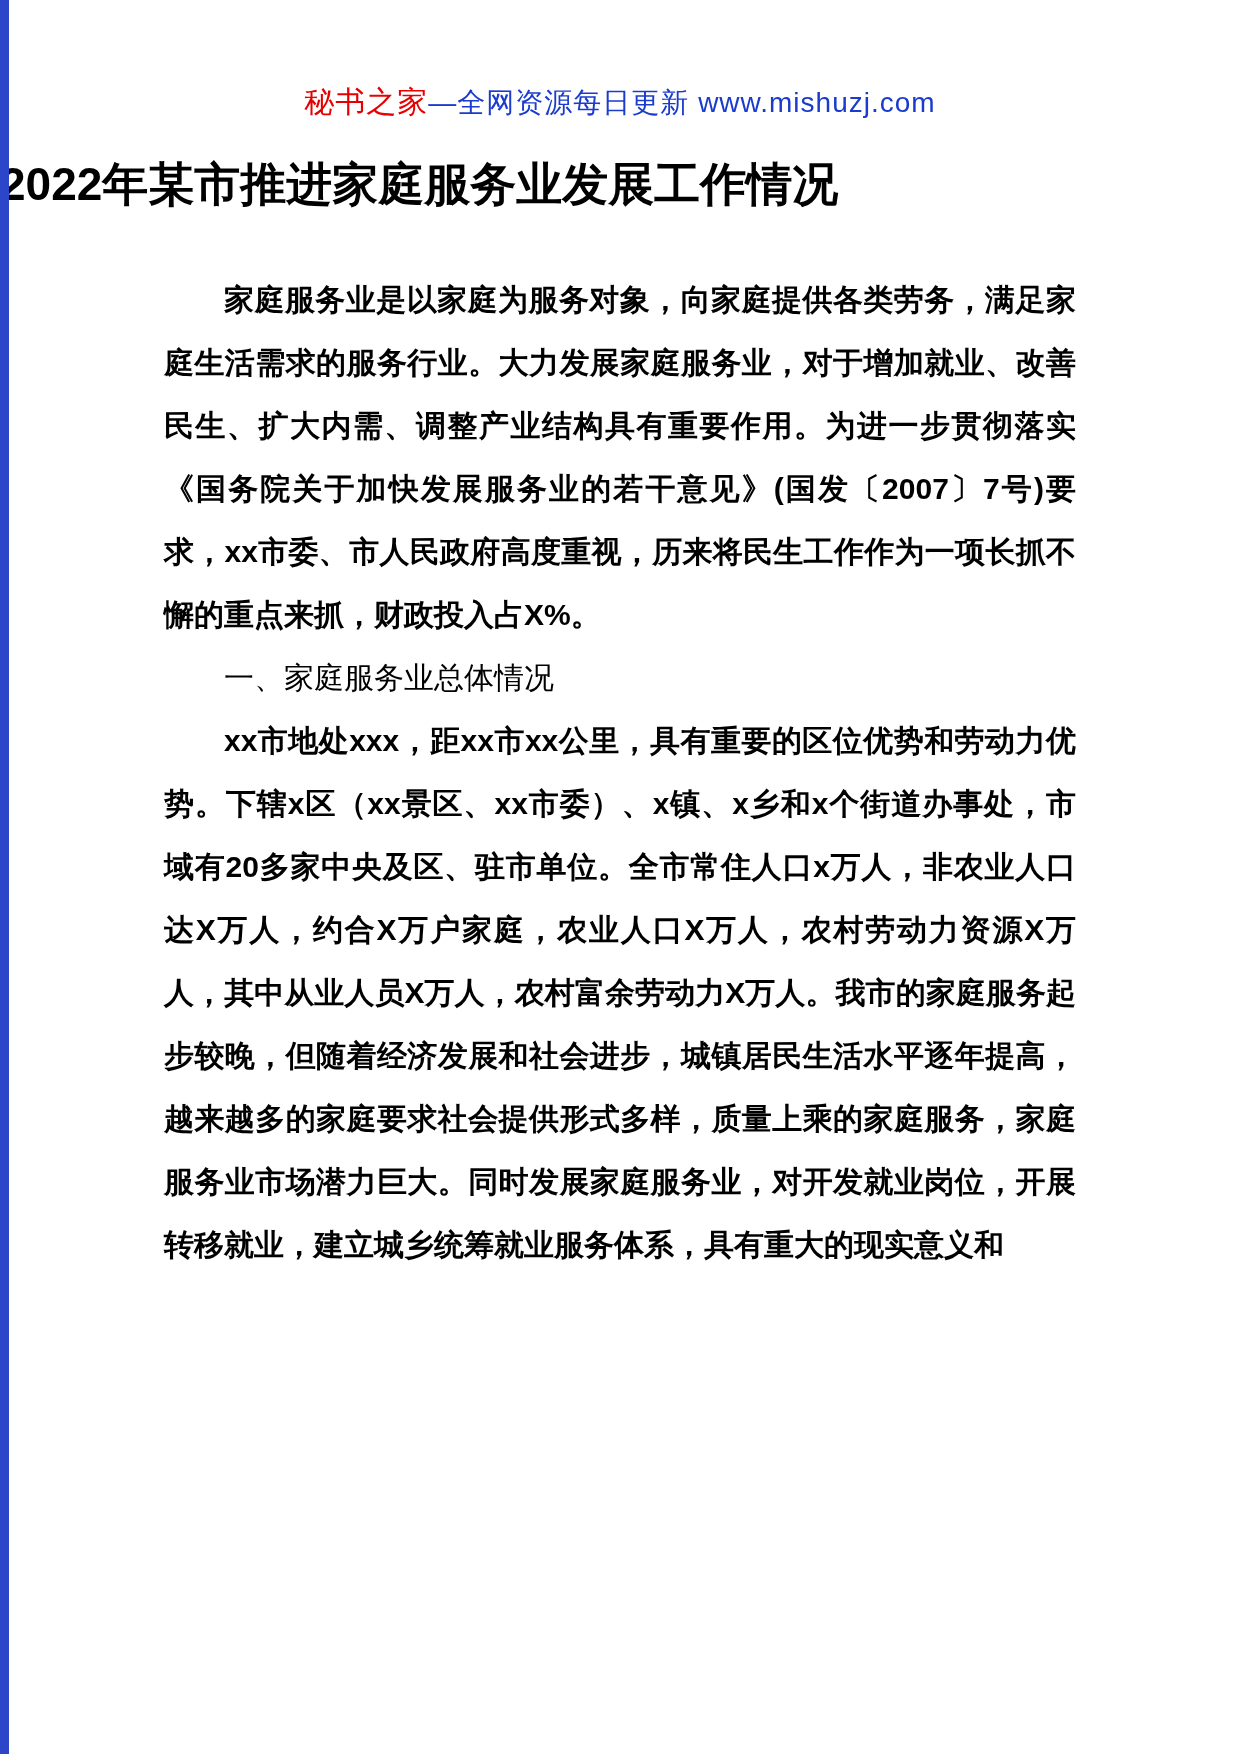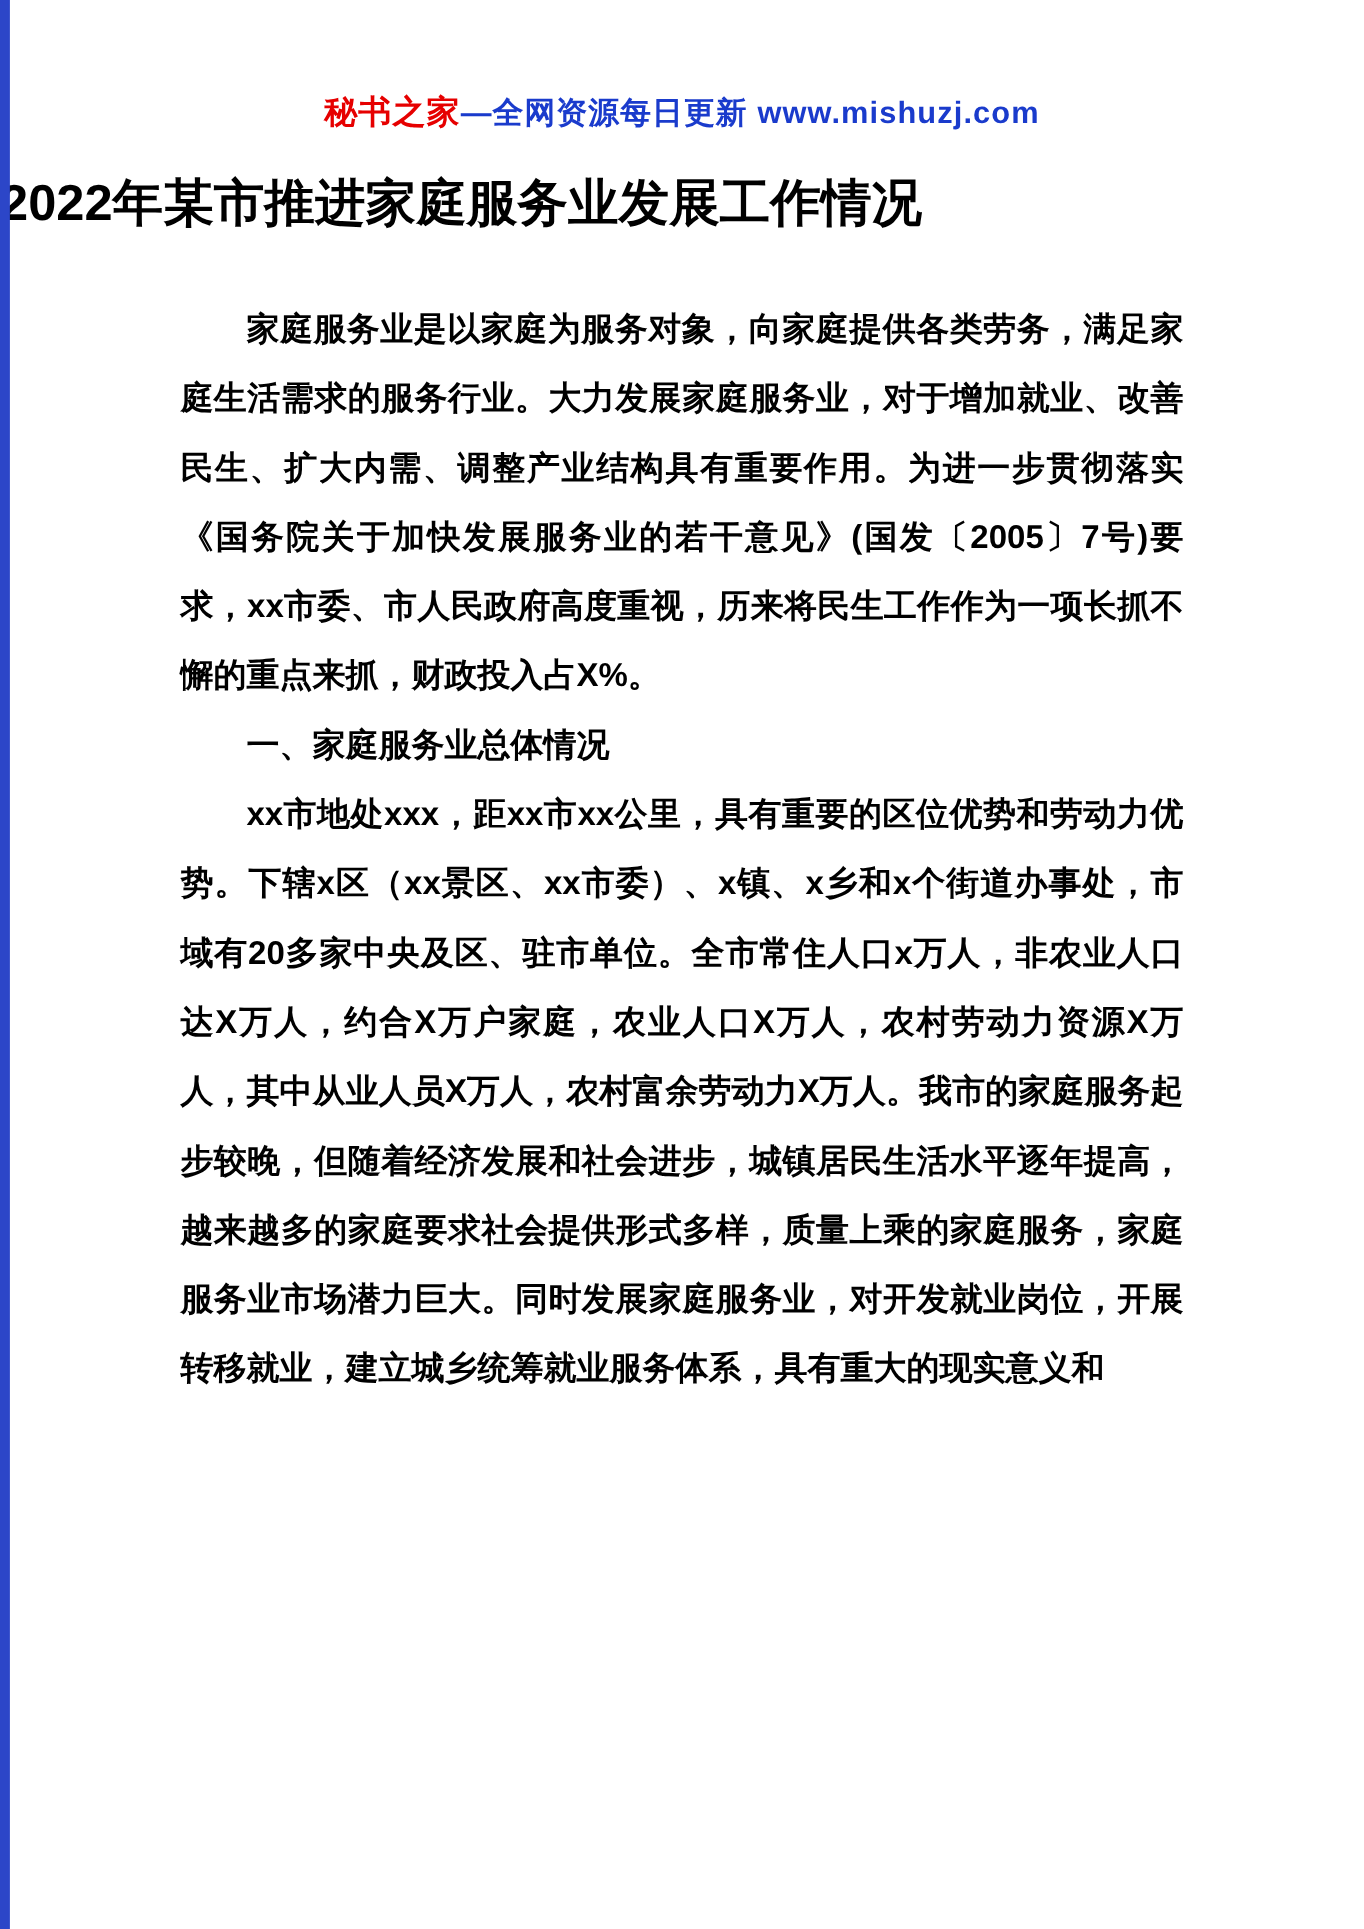--- a/index.html
+++ b/index.html
@@ -18,21 +18,21 @@
     position: absolute;
     left: 0;
     top: 0;
     width: 9px;
     height: 100%;
     background: #2c46c8;
   }
   .doc-header {
     margin-top: 82px;
     text-align: center;
-    font-weight: bold;
+    font-weight: normal;
     font-size: 28px;
     letter-spacing: 1px;
     white-space: nowrap;
   }
   .brand { color: #e60000; font-size: 30px; }
   .tagline { color: #1a3bcc; }
   .site-url { color: #1a3bcc; text-decoration: none; }
   .doc-title {
     margin-top: 26px;
     text-align: left;
@@ -50,35 +50,35 @@
     text-align: justify;
     text-justify: inter-ideograph;
   }
   .doc-body p {
     margin: 0;
     text-indent: 2em;
   }
   .section-heading {
     margin: 0;
     text-indent: 2em;
-    font-weight: bold;
+    font-weight: normal;
   }
 </style>
 </head>
 <body>
 
 <div class="page">
   <div class="edge-strip"></div>
 
   <div class="doc-header">
     <span class="brand">秘书之家</span><span class="tagline">—全网资源每日更新 </span><a class="site-url" href="#">www.mishuzj.com</a>
   </div>
 
   <div class="doc-title">
     <div>2022年某市推进家庭服务业发展工作情况</div>
   </div>
 
   <div class="doc-body">
-    <p>家庭服务业是以家庭为服务对象，向家庭提供各类劳务，满足家庭生活需求的服务行业。大力发展家庭服务业，对于增加就业、改善民生、扩大内需、调整产业结构具有重要作用。为进一步贯彻落实《国务院关于加快发展服务业的若干意见》(国发〔2005〕7号)要求，xx市委、市人民政府高度重视，历来将民生工作作为一项长抓不懈的重点来抓，财政投入占X%。</p>
+    <p>家庭服务业是以家庭为服务对象，向家庭提供各类劳务，满足家庭生活需求的服务行业。大力发展家庭服务业，对于增加就业、改善民生、扩大内需、调整产业结构具有重要作用。为进一步贯彻落实《国务院关于加快发展服务业的若干意见》(国发〔2007〕7号)要求，xx市委、市人民政府高度重视，历来将民生工作作为一项长抓不懈的重点来抓，财政投入占X%。</p>
     <p class="section-heading">一、家庭服务业总体情况</p>
     <p>xx市地处xxx，距xx市xx公里，具有重要的区位优势和劳动力优势。下辖x区（xx景区、xx市委）、x镇、x乡和x个街道办事处，市域有20多家中央及区、驻市单位。全市常住人口x万人，非农业人口达X万人，约合X万户家庭，农业人口X万人，农村劳动力资源X万人，其中从业人员X万人，农村富余劳动力X万人。我市的家庭服务起步较晚，但随着经济发展和社会进步，城镇居民生活水平逐年提高，越来越多的家庭要求社会提供形式多样，质量上乘的家庭服务，家庭服务业市场潜力巨大。同时发展家庭服务业，对开发就业岗位，开展转移就业，建立城乡统筹就业服务体系，具有重大的现实意义和</p>
   </div>
 </div>
 
 </body></html>

